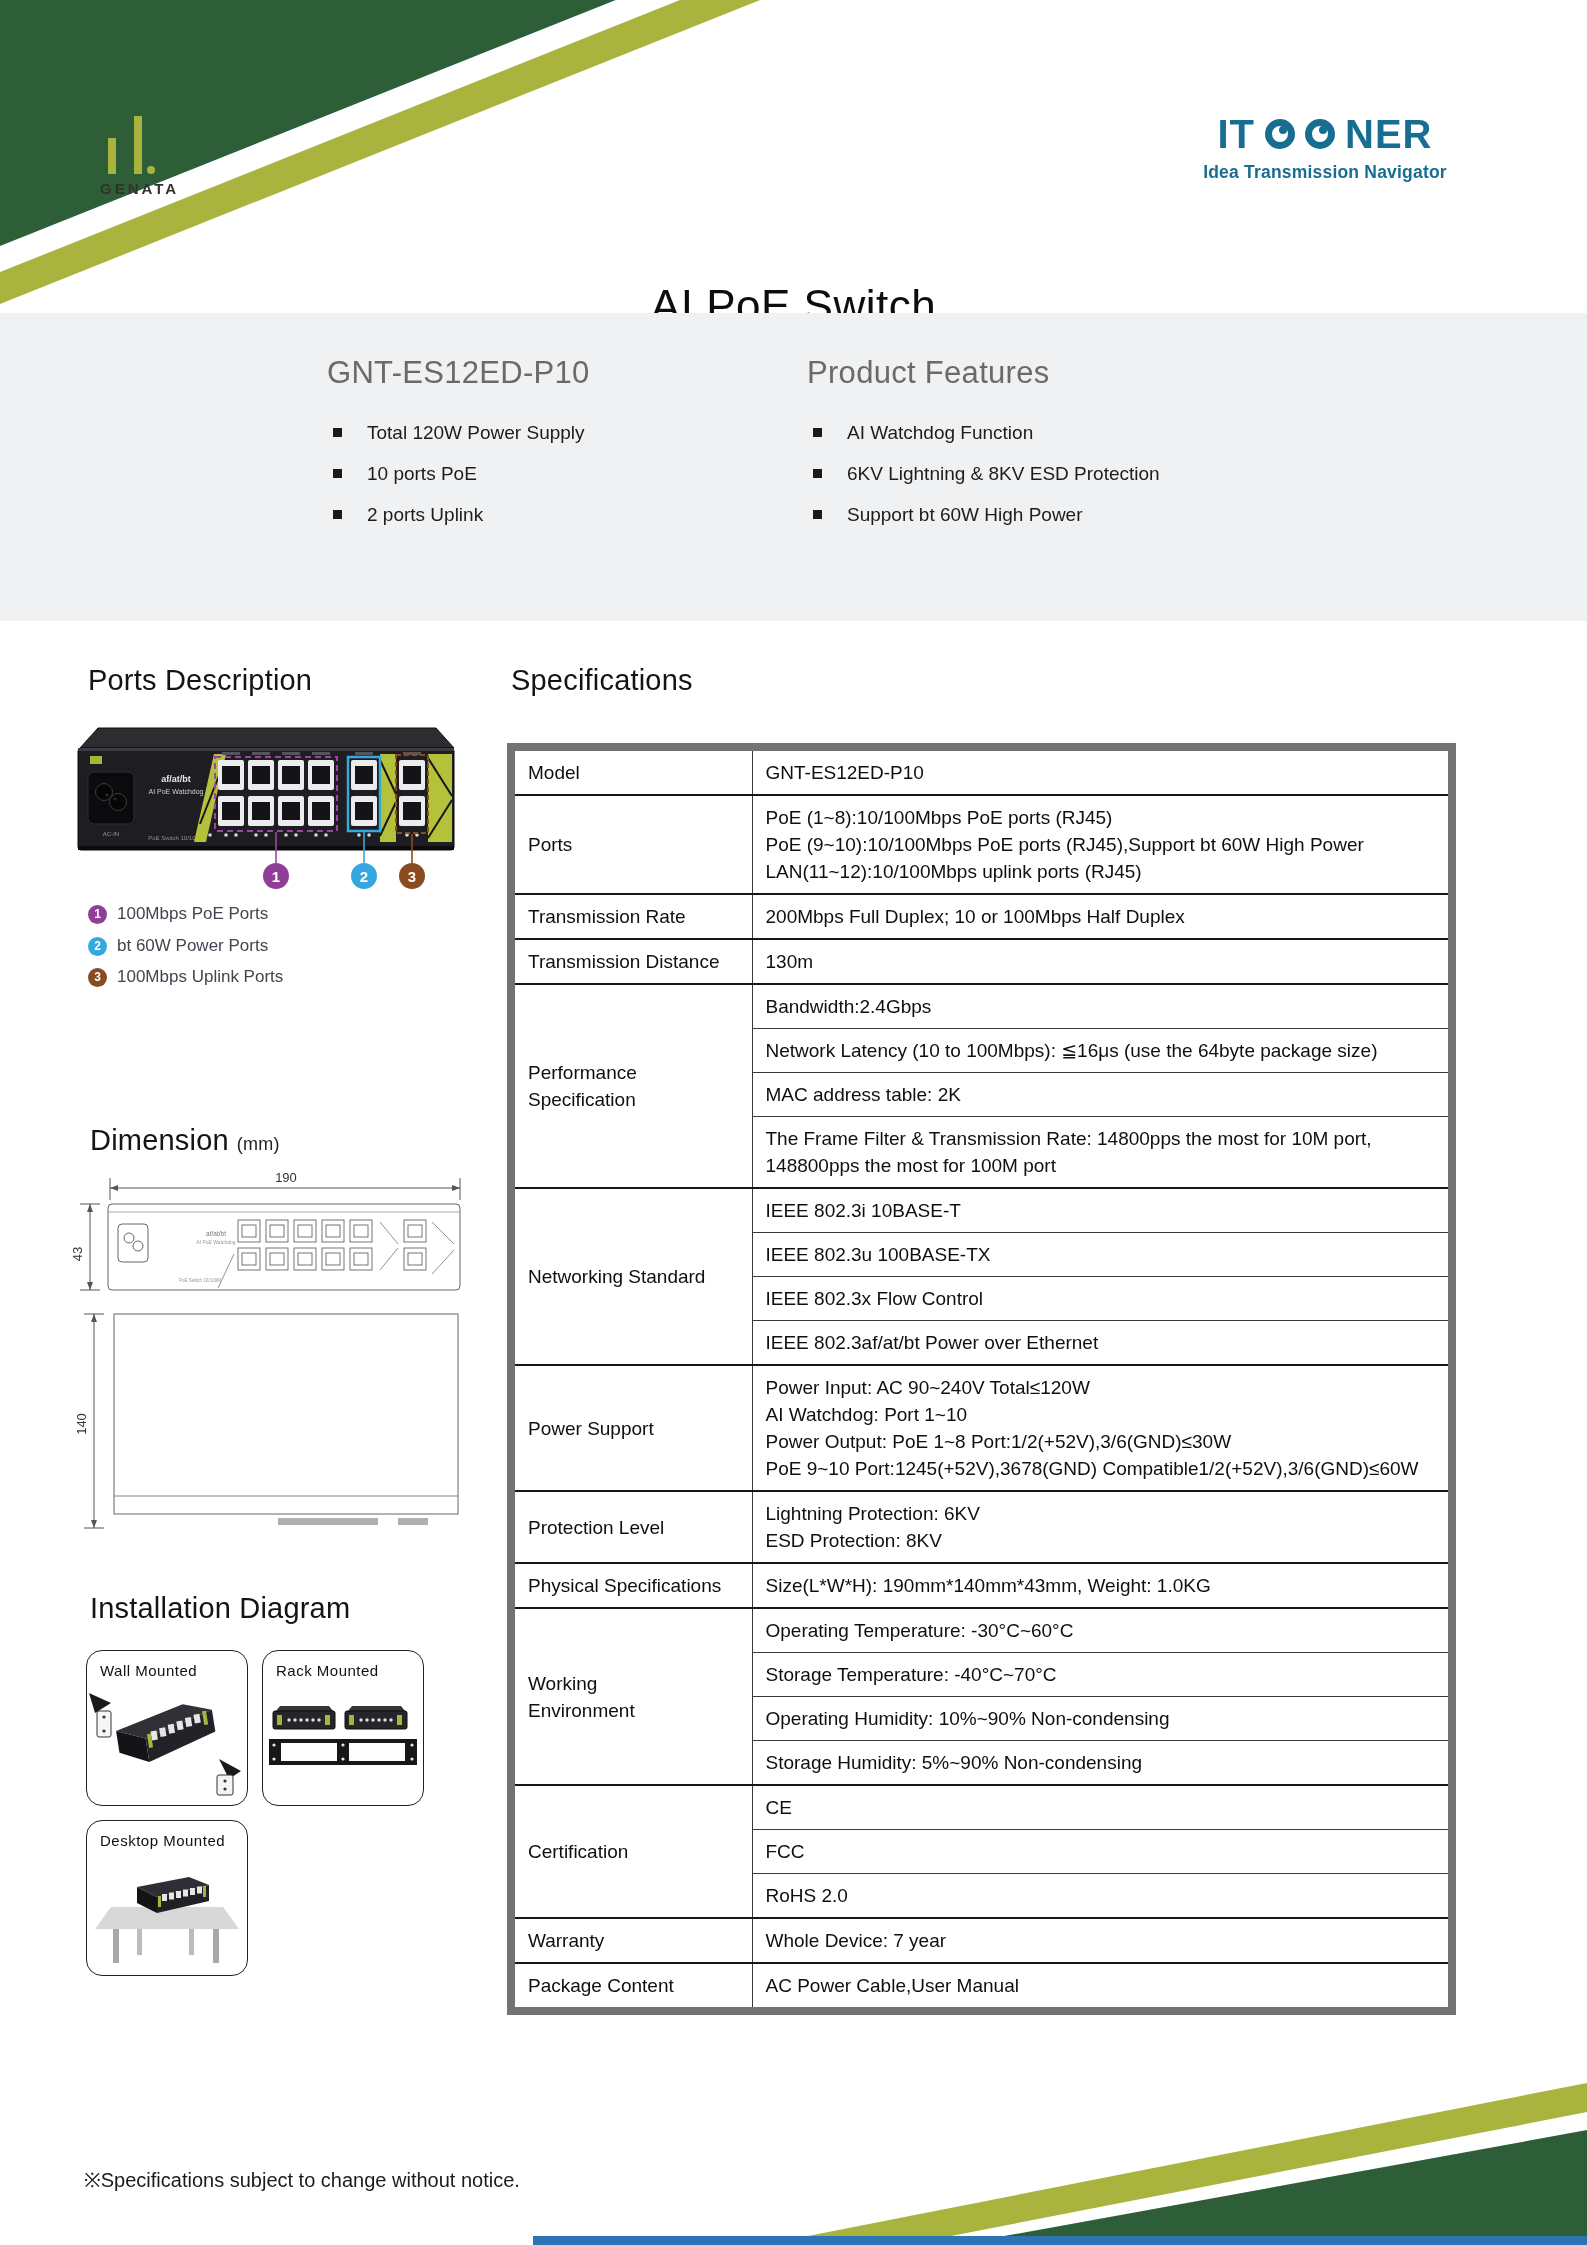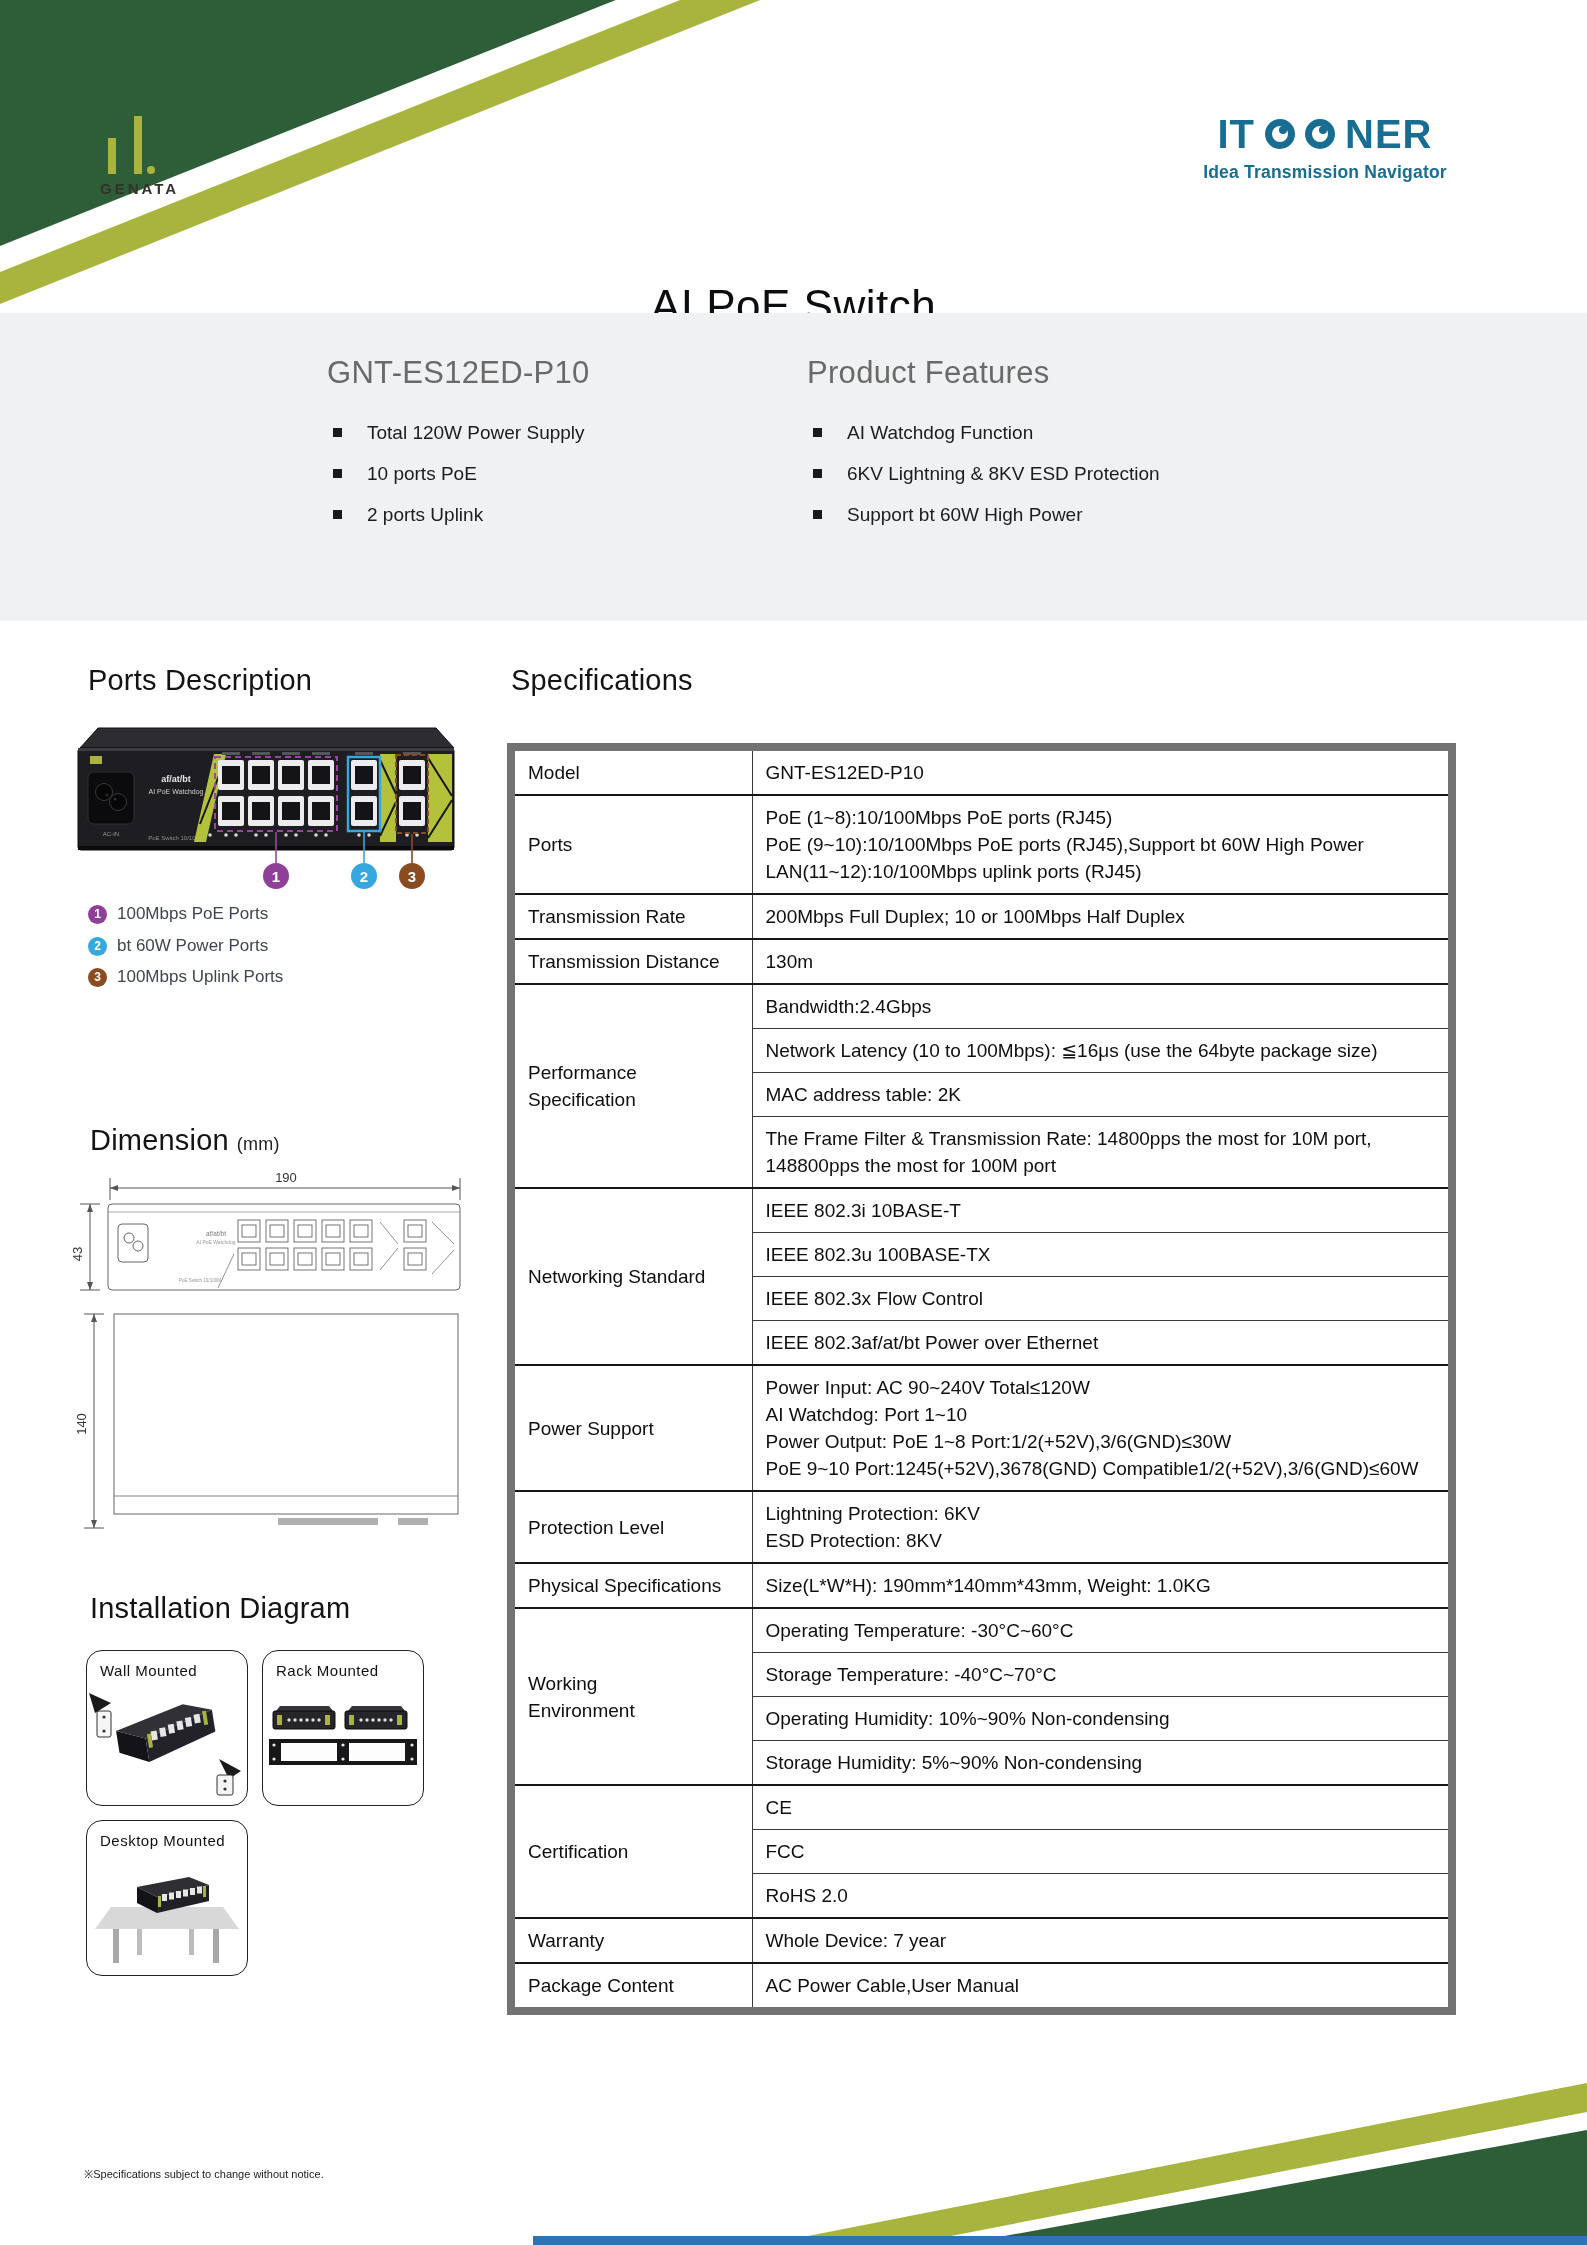--- a/index.html
+++ b/index.html
@@ -61,21 +61,21 @@
   .spec-table tr.gs td{border-top:2px solid #161616;}
   .spec-table td.lbl{background:#fff;}
   
   .dim-art{position:absolute;left:68px;}
   
   .inst-box{position:absolute;width:162px;height:156px;border:1.6px solid #222;border-radius:16px;
             background:#fff;box-sizing:border-box;}
   .inst-label{position:absolute;left:13px;top:11px;font-size:15px;color:#111;letter-spacing:0.5px;}
   .inst-art{position:absolute;left:2px;top:28px;}
   
-  .foot-note{position:absolute;left:84px;top:2166px;font-size:11px;color:#1c1c1c;}
+  .foot-note{position:absolute;left:84px;top:2166px;font-size:20px;color:#1c1c1c;}
 </style>
 </head>
 <body>
 
 <div class="page">
 
   <div class="decor">
     <div class="hdr-green"></div>
     <div class="hdr-olive"></div>
     <div class="ftr-green"></div>

